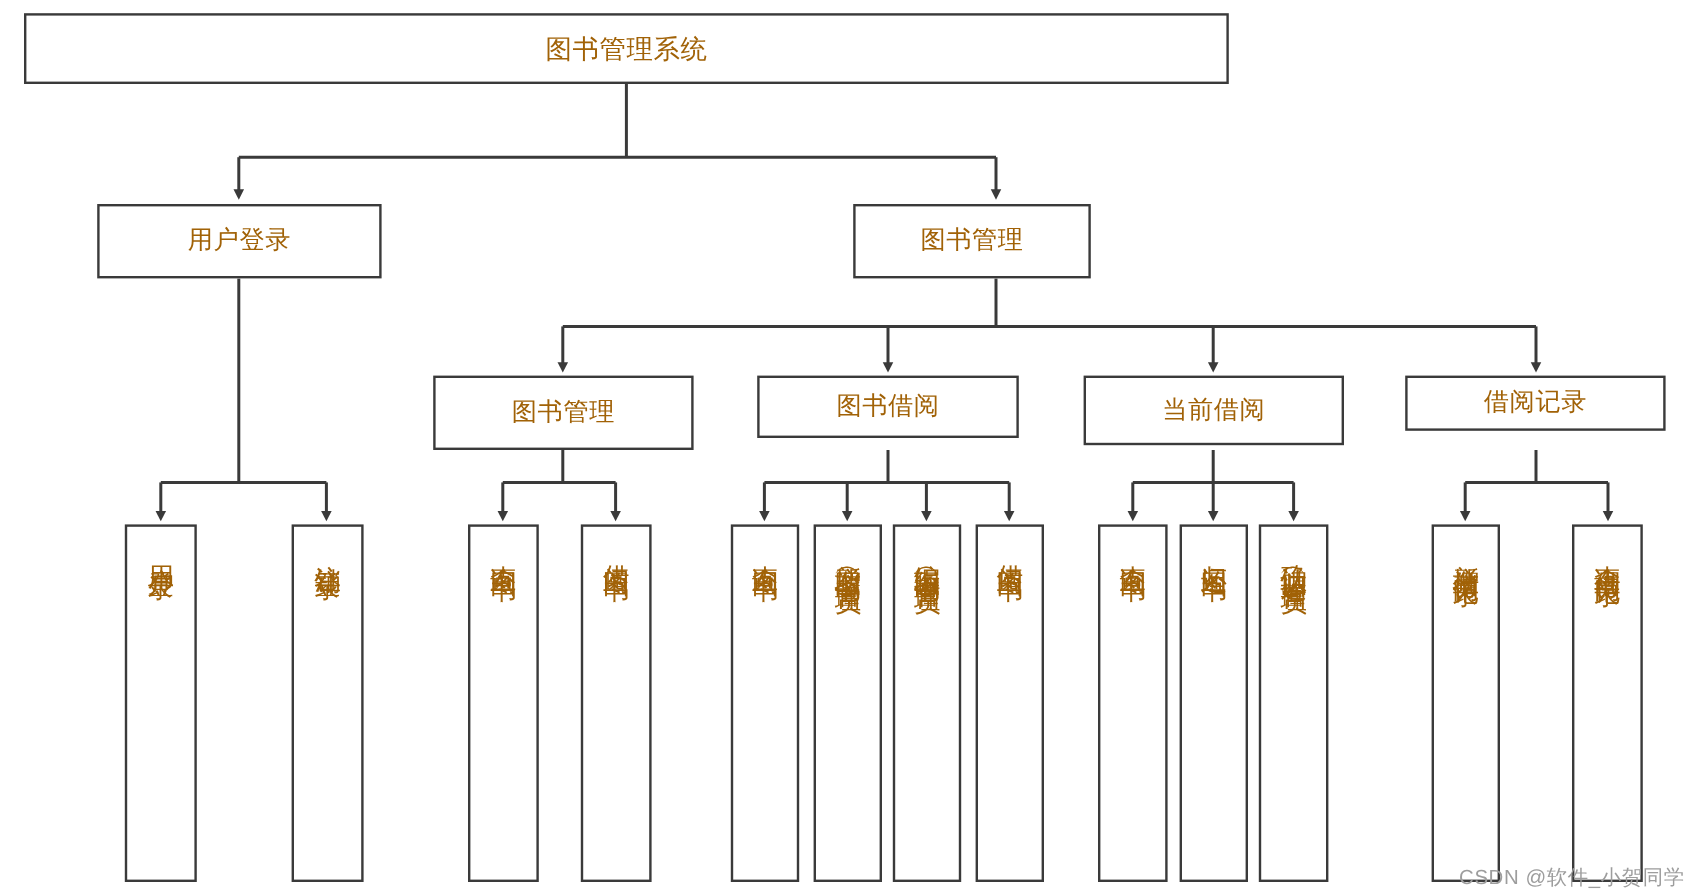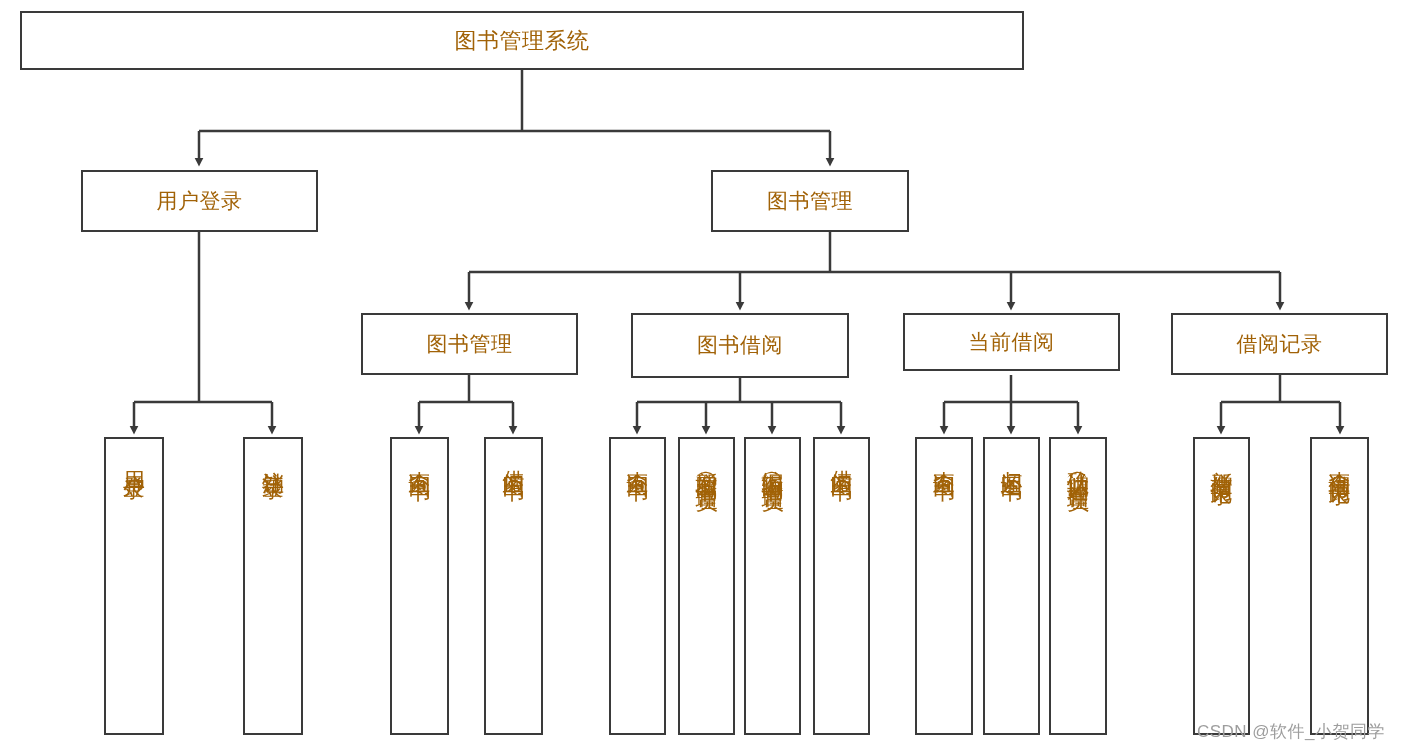--- a/index.html
+++ b/index.html
@@ -53,21 +53,21 @@
   .node.vert .label {
     writing-mode: vertical-rl;
     text-orientation: upright;
     font-size: 22px;
     letter-spacing: 3px;
     line-height: 1.1;
     white-space: nowrap;
   }
   #watermark {
     position: absolute;
-    right: 20px;
+    right: 1px;
     bottom: 4px;
     font-size: 17px;
     color: #9d9d9d;
     white-space: nowrap;
     letter-spacing: 0.5px;
   }
 </style>
 </head>
 <body>
 
@@ -131,27 +131,27 @@
   <div class="node horiz" style="left:81px; top:170px; width:237px; height:62px;">
     <span class="label">用户登录</span>
   </div>
   <div class="node horiz" style="left:711px; top:170px; width:198px; height:62px;align-items:center;">
     <span class="label">图书管理</span>
   </div>
 
   <div class="node horiz" style="left:361px; top:313px; width:217px; height:62px;">
     <span class="label">图书管理</span>
   </div>
-  <div class="node horiz" style="left:631px; top:313px; width:218px; height:65px;">
+  <div class="node horiz" style="left:631px; top:313px; width:218px; height:52px;">
     <span class="label">图书借阅</span>
   </div>
   <div class="node horiz" style="left:903px; top:313px; width:217px; height:58px;">
     <span class="label">当前借阅</span>
   </div>
-  <div class="node horiz" style="left:1171px; top:313px; width:217px; height:62px;">
+  <div class="node horiz" style="left:1171px; top:313px; width:217px; height:46px;">
     <span class="label">借阅记录</span>
   </div>
 
   <div class="node vert" style="left:104px; top:437px; width:60px; height:298px;">
     <span class="label">用户登录</span>
   </div>
   <div class="node vert" style="left:243px; top:437px; width:60px; height:298px;">
     <span class="label">注销登录</span>
   </div>
 

